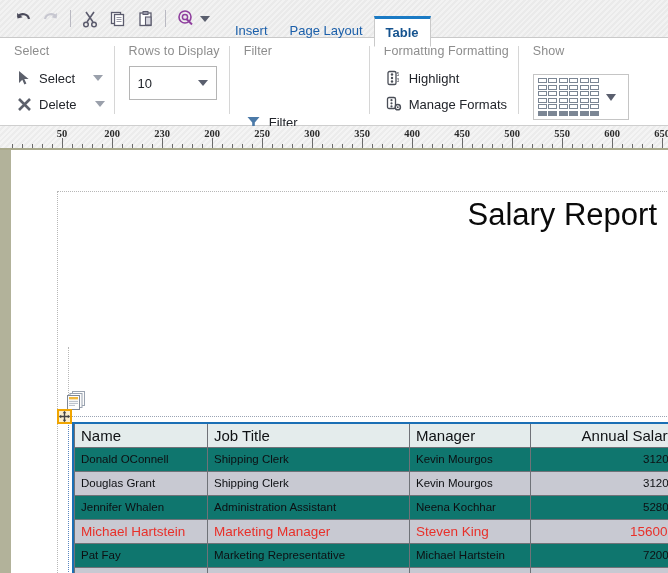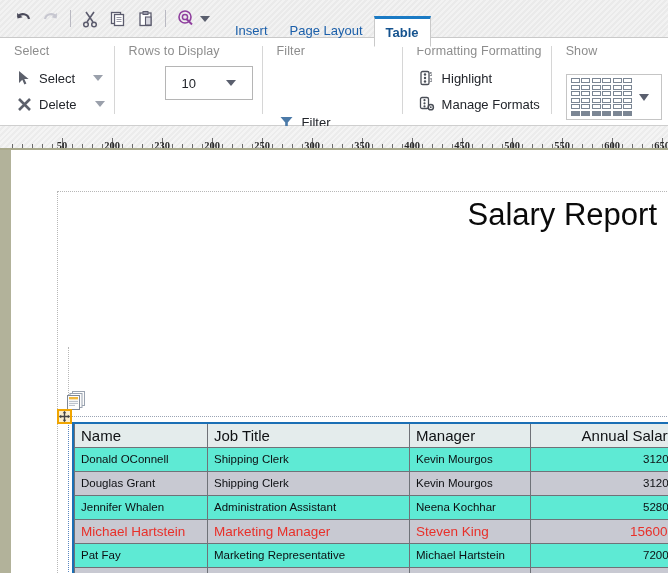--- a/index.html
+++ b/index.html
@@ -109,24 +109,23 @@
     margin-left: 18px;
     cursor: pointer;
   }
 
   
   .combo {
     width: 88px; height: 34px;
     border: 1px solid #b5b5b5;
     background: #fff;
     display: flex; align-items: center;
-    padding: 0 16px;
+    padding: 0 8px;
     margin-top: 1px;
     cursor: pointer;
-    margin-left: 36px;
   }
   .combo .val { font-size: 13px; color: #22252b; flex: 1; }
   .combo .tri {
     width: 0; height: 0;
     border-left: 5px solid transparent;
     border-right: 5px solid transparent;
     border-top: 6px solid #5a5f6e;
   }
 
   
@@ -166,21 +165,20 @@
   }
   .rtick { position: absolute; bottom: 0; width: 1px; background: #6b6b6b; }
   .rtick.major { height: 10px; }
   .rtick.minor { height: 4px; }
   .rlab {
     position: absolute; top: 2px;
     font-size: 10.5px; color: #2b2b2b;
     transform: translateX(-50%);
     font-family: "Liberation Serif", serif;
     font-weight: bold;
-    margin-top: 12px;
   }
 
   
   .canvas {
     position: relative;
     height: 427px;
     background: #ffffff;
     border-left: 11px solid #b2b29a;
     overflow: hidden;
   }
@@ -246,21 +244,21 @@
   table.rt thead th {
     background: #e4ecec;
     font-size: 15px;
     color: #0f1114;
     text-align: left;
     height: 23px;
     border-top: none;
   }
   table.rt thead th.num { text-align: right; }
   table.rt tbody td {
-    background: #5eead4;
+    background: #0f766e;
     font-size: 11.5px;
     color: #0d0f12;
   }
   table.rt tbody tr.alt td { background: #c8c9d2; }
   table.rt tbody td.num { text-align: right; }
   table.rt tbody tr.hl td {
     color: #e8302a;
     font-size: 13.5px;
   }
   .c1 { width: 133px; }

